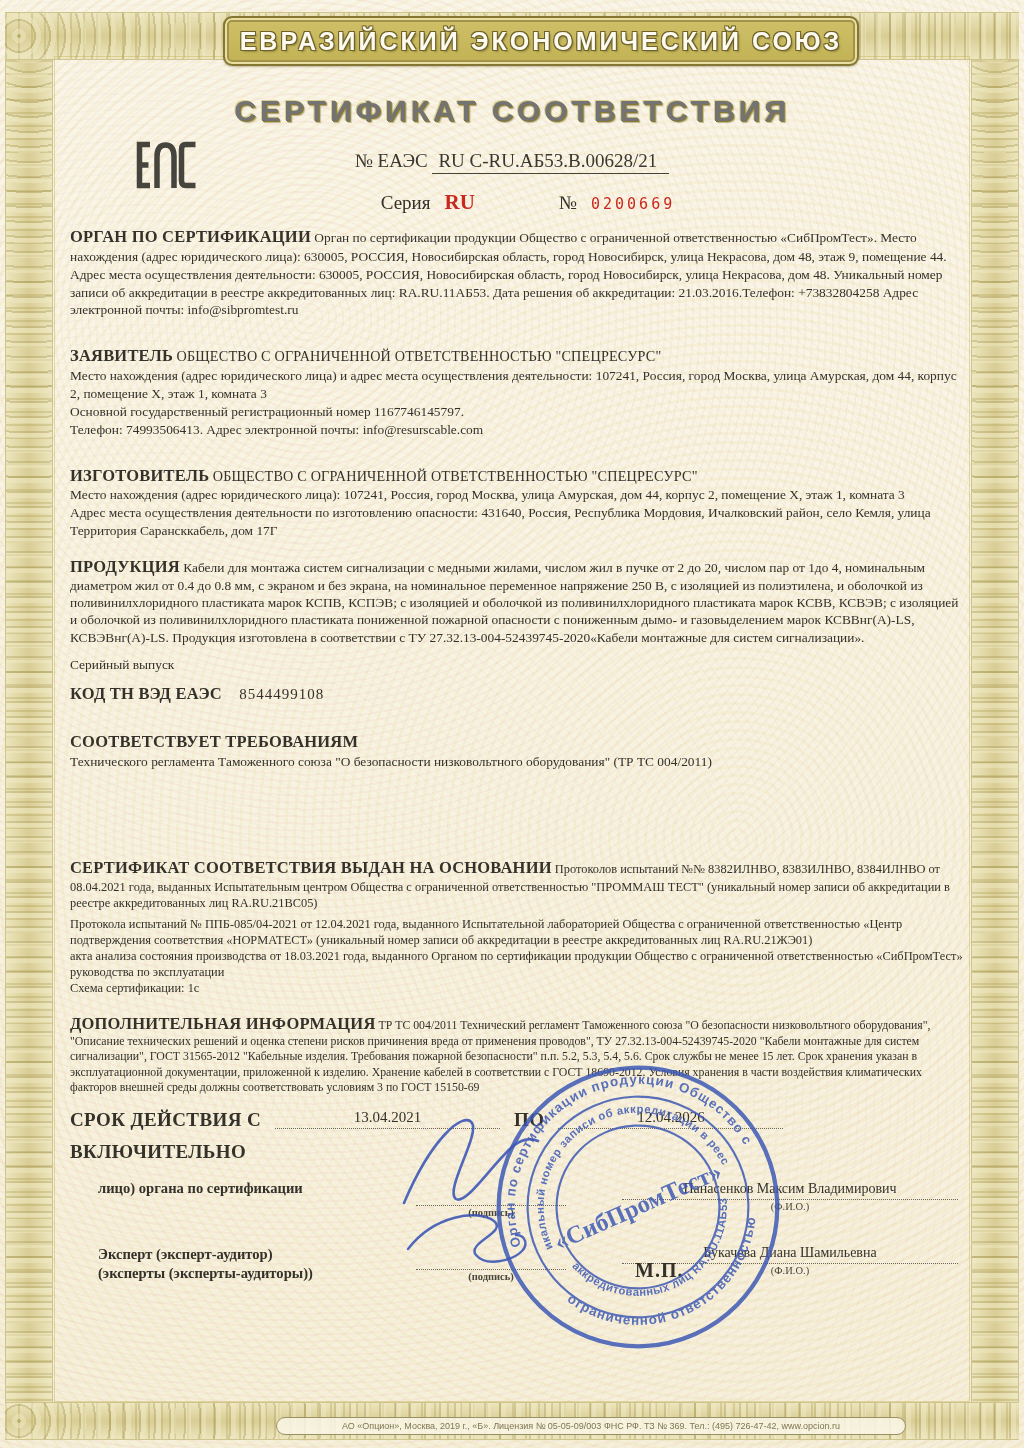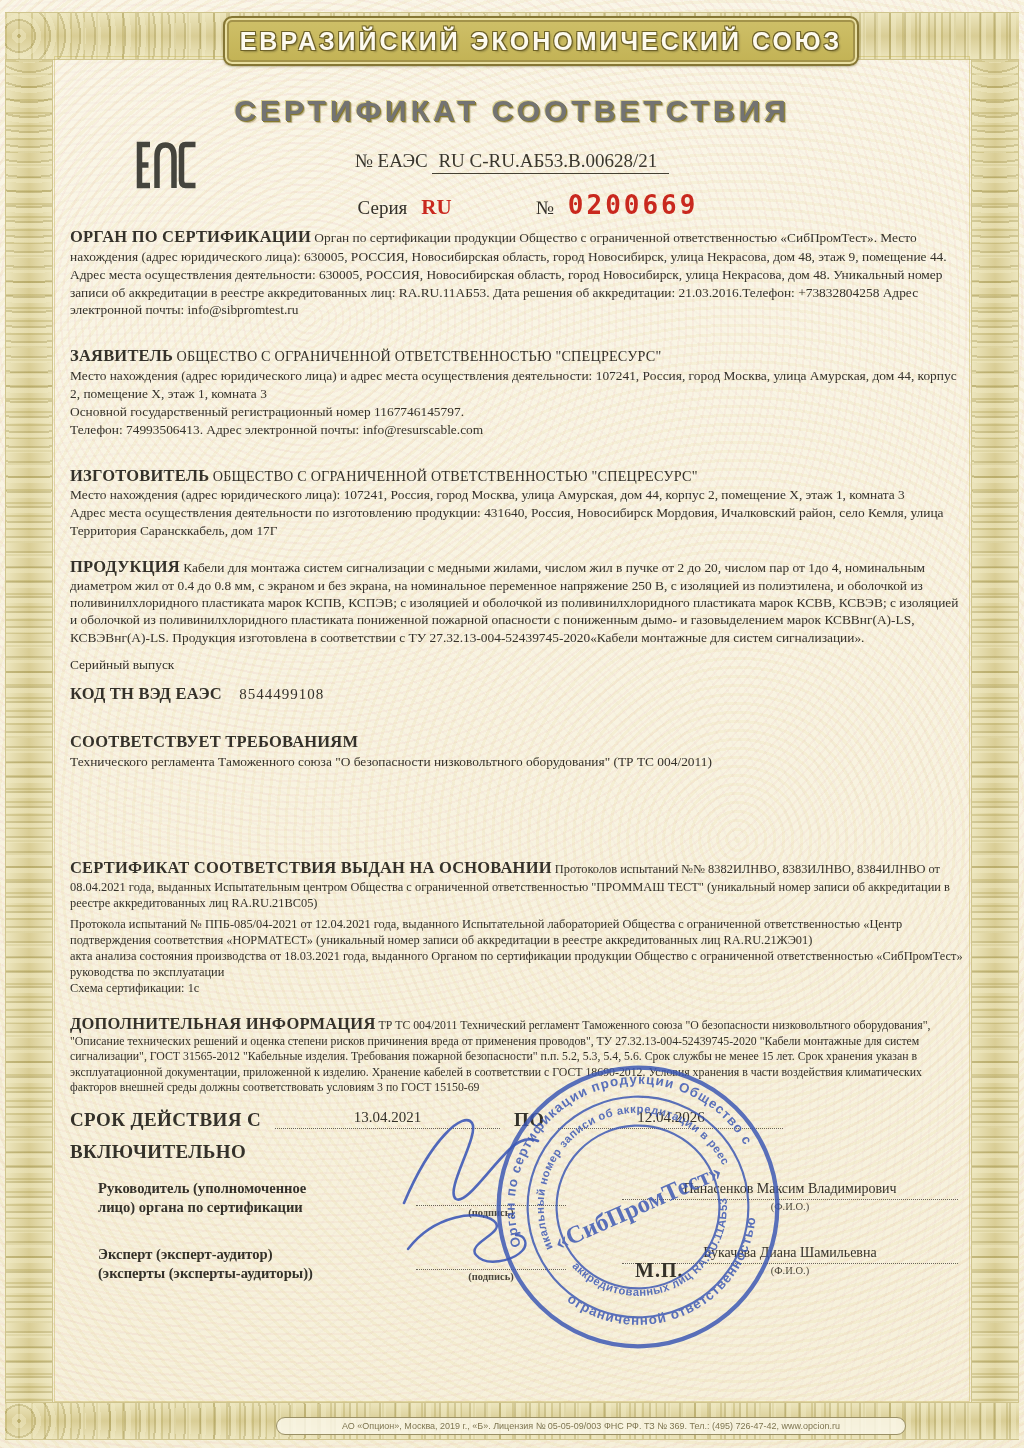--- a/index.html
+++ b/index.html
@@ -54,21 +54,21 @@
     font-family:"Liberation Sans","DejaVu Sans",sans-serif;font-weight:bold;
     font-size:30px;letter-spacing:4px;color:#737373;
     text-shadow:1px 1px 0 #877a2d,2px 2px 1px rgba(118,104,40,.45),-1px -1px 0 #d9ce8d;
   }
   .cert-line{position:absolute;top:150px;left:0;right:0;text-align:center;font-size:19px;z-index:1;color:#3a372e;}
   .cert-line .u{border-bottom:1.5px solid #464234;padding:0 12px 2px 6px;}
   .series-row{position:absolute;top:190px;left:0;right:0;display:flex;justify-content:center;gap:14px;align-items:baseline;font-size:19px;z-index:1;padding-left:32px;}
   .series-row .gap{width:56px;}
   .red{color:#c9281e;}
   .ru-val{font-weight:bold;font-size:21px;}
-  .serial-val{font-family:"DejaVu Sans Mono","Liberation Mono",monospace;font-weight:bold;font-size:26px;letter-spacing:3px;}
+  .serial-val{font-family:"DejaVu Sans Mono","Liberation Mono",monospace;font-weight:normal;font-size:15px;letter-spacing:3px;}
 
   
   .content{position:absolute;top:226px;left:70px;right:60px;z-index:1;}
   .sec{margin:0;font-size:13.4px;line-height:1.33;}
   .h{font-weight:bold;font-size:16.5px;letter-spacing:.2px;}
   .caps-name{font-size:14.2px;letter-spacing:.2px;}
   .mb-lg{margin-bottom:26px;} .mb-md{margin-bottom:16px;} .mb-sm{margin-bottom:10px;}
   .tight{line-height:1.28;}
   .small-body{font-size:12.4px;line-height:1.30;}
   .xsmall-body{font-size:11.8px;line-height:1.30;}
@@ -166,21 +166,21 @@
     <p class="sec">Основной государственный регистрационный номер 1167746145797.</p>
     <p class="sec">Телефон: 74993506413. Адрес электронной почты: info@resurscable.com</p>
   </div>
 
   <div class="mb-md">
     <p class="sec">
       <span class="h">ИЗГОТОВИТЕЛЬ</span>
       <span class="caps-name">ОБЩЕСТВО С ОГРАНИЧЕННОЙ ОТВЕТСТВЕННОСТЬЮ "СПЕЦРЕСУРС"</span>
     </p>
     <p class="sec">Место нахождения (адрес юридического лица): 107241, Россия, город Москва, улица Амурская, дом 44, корпус 2, помещение X, этаж 1, комната 3</p>
-    <p class="sec">Адрес места осуществления деятельности по изготовлению продукции: 431640, Россия, Новосибирск Мордовия, Ичалковский район, село Кемля, улица Территория Сарансккабель, дом 17Г</p>
+    <p class="sec">Адрес места осуществления деятельности по изготовлению опасности: 431640, Россия, Республика Мордовия, Ичалковский район, село Кемля, улица Территория Сарансккабель, дом 17Г</p>
   </div>
 
   <p class="sec tight mb-sm">
     <span class="h">ПРОДУКЦИЯ</span>
     <span>Кабели для монтажа систем сигнализации с медными жилами, числом жил в пучке от 2 до 20, числом пар от 1до 4, номинальным диаметром жил от 0.4 до 0.8 мм, с экраном и без экрана, на номинальное переменное напряжение 250 В, с изоляцией из полиэтилена, и оболочкой из поливинилхлоридного пластиката марок КСПВ, КСПЭВ; с изоляцией и оболочкой из поливинилхлоридного пластиката марок КСВВ, КСВЭВ; с изоляцией и оболочкой из поливинилхлоридного пластиката пониженной пожарной опасности с пониженным дымо- и газовыделением марок КСВВнг(А)-LS, КСВЭВнг(А)-LS. Продукция изготовлена в соответствии с ТУ 27.32.13-004-52439745-2020«Кабели монтажные для систем сигнализации».</span>
   </p>
 
   <p class="sec mb-sm">Серийный выпуск</p>
 
   <p class="sec mb-lg">
@@ -217,21 +217,20 @@
     <span class="v-label">СРОК ДЕЙСТВИЯ С</span>
     <span class="date-cell">13.04.2021</span>
     <span class="v-label">ПО</span>
     <span class="date-cell">12.04.2026</span>
   </div>
   <div class="inclusive">ВКЛЮЧИТЕЛЬНО</div>
 
   <div class="sig-area">
 
     <div class="role role1">
-      <div>Руководитель (уполномоченное</div>
       <div>лицо) органа по сертификации</div>
     </div>
 
     <div class="sig-slot sig-slot1">
       <div class="line"></div>
       <div class="caption">(подпись)</div>
     </div>
 
     <div class="name-slot name1">
       <div class="nm">Панасенков Максим Владимирович</div>

